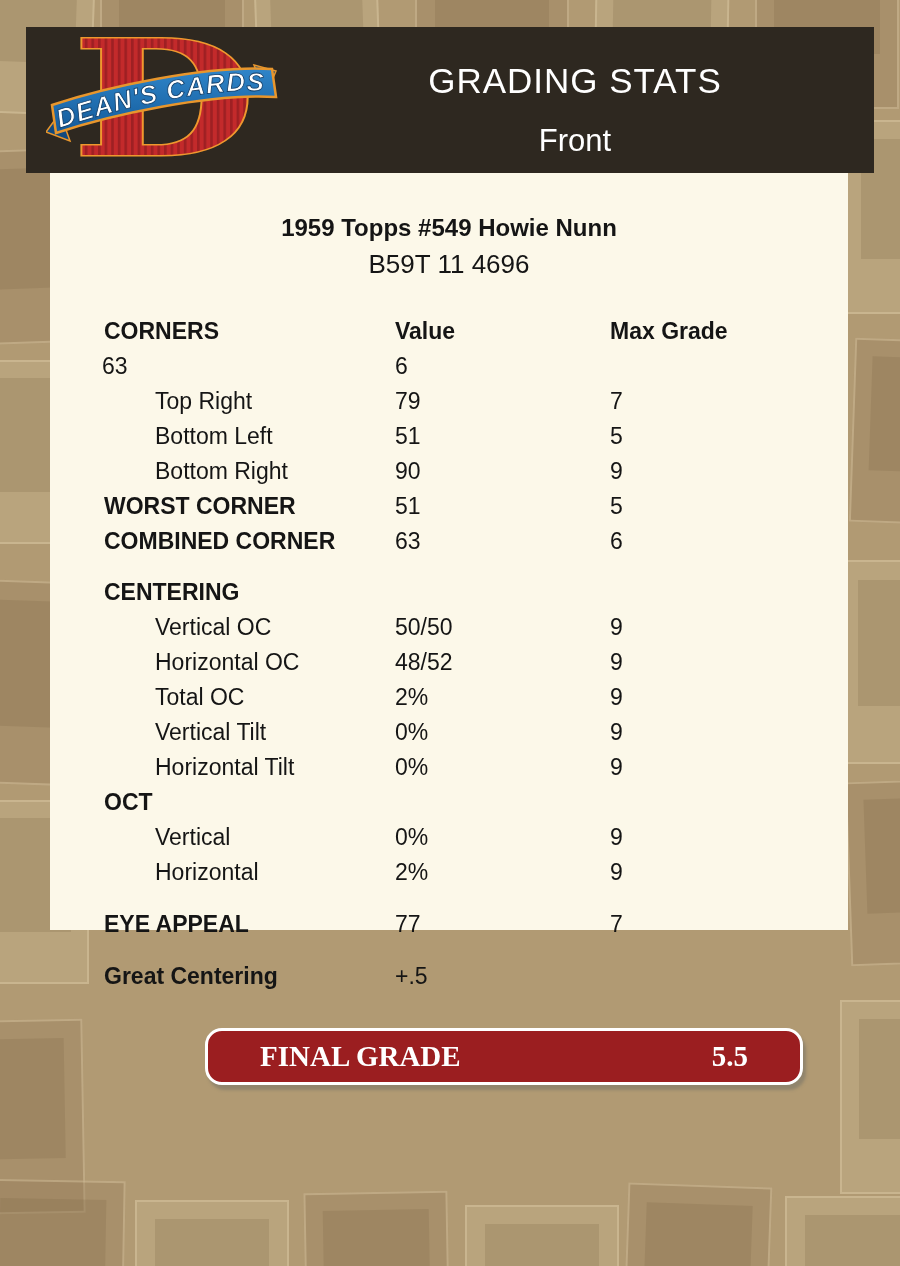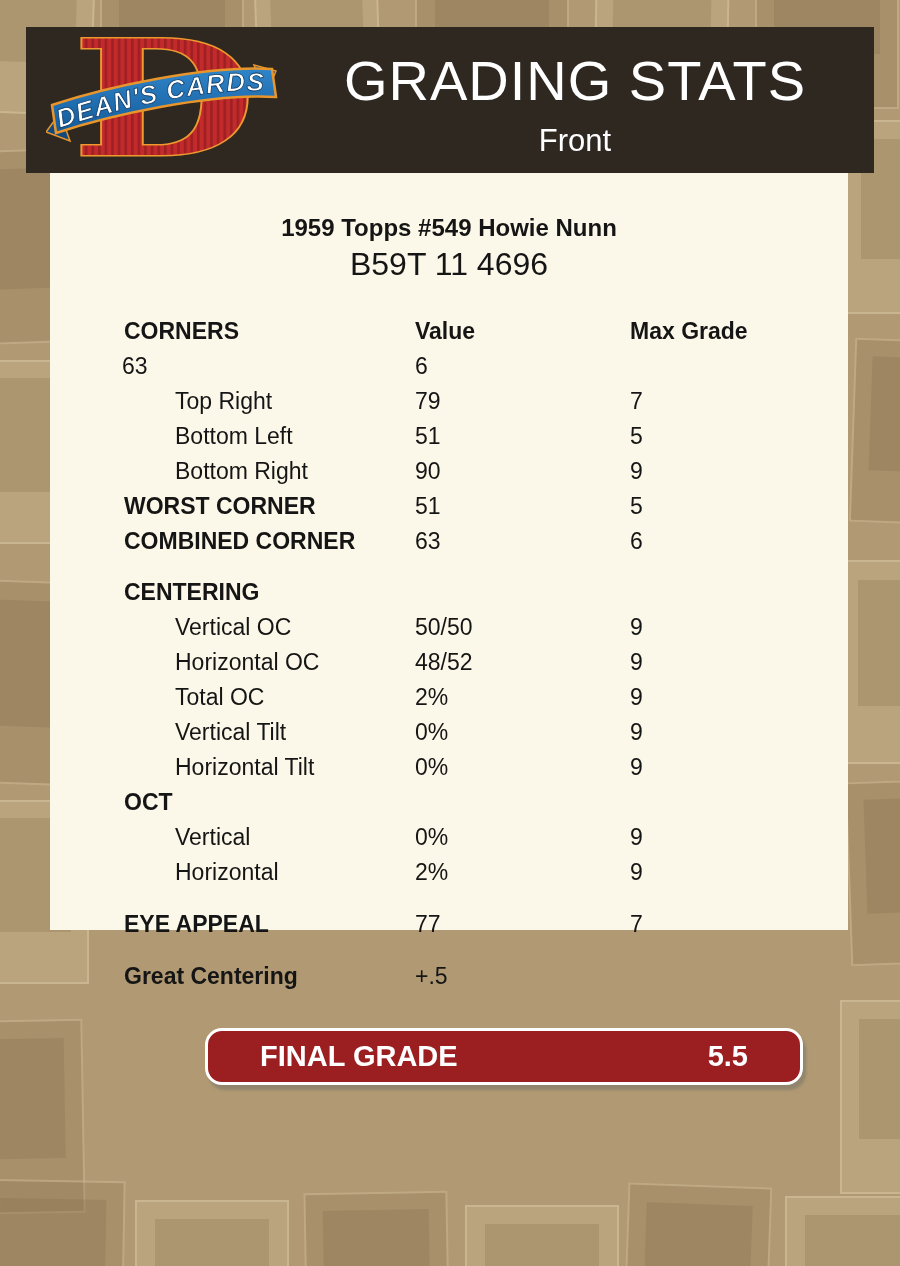--- a/index.html
+++ b/index.html
@@ -12,47 +12,48 @@
   
   .bgc{position:absolute;border:2px solid rgba(224,207,170,.40);background:rgba(201,181,142,.38);}
   .bgc.d{background:rgba(148,124,88,.30);}
   .bgc::after{content:"";position:absolute;left:12%;top:9%;right:12%;bottom:28%;background:rgba(122,101,70,.22);}
   
   .header-bar{
     position:absolute;left:26px;top:27px;width:848px;height:146px;
     background:#2e2820;
   }
   .hdr-text{position:absolute;left:250px;top:0;width:598px;height:146px;text-align:center;color:#ffffff;}
-  .hdr-title{margin-top:32px;font-size:56px;letter-spacing:1px;line-height:44px;}
+  .hdr-title{margin-top:32px;font-size:35px;letter-spacing:1px;line-height:44px;}
   .hdr-sub{font-size:31px;margin-top:21px;line-height:34px;}
   .logo{position:absolute;left:20px;top:8px;}
   
   .panel{
     position:absolute;left:50px;top:173px;width:798px;height:757px;
     background:#fcf8e9;
   }
   .card-title{margin-top:37px;text-align:center;font-size:24px;font-weight:bold;line-height:36px;}
-  .card-serial{text-align:center;font-size:32px;line-height:36px;}
+  .card-serial{text-align:center;font-size:26px;line-height:36px;}
   .tbl{margin-top:32px;}
-  .row{display:grid;grid-template-columns:293px 215px 135px;height:35px;line-height:35px;margin-left:72px;font-size:23px;}
+  .row{display:grid;grid-template-columns:293px 215px 135px;height:35px;line-height:35px;margin-left:52px;font-size:23px;}
   .row .lbl{padding-left:2px;white-space:nowrap;}
   .row.indent .lbl{padding-left:53px;}
   .row .val,.row .max{text-align:left;}
   .b{font-weight:bold;}
   .val.size-shift{transform:translateX(-60px);}
   .sp16{height:16px;}
   .sp17{height:17px;}
   
   .final{
     margin:34px 0 0 155px;width:488px;height:51px;
     background:#9b1e20;border:3px solid #ffffff;border-radius:17px;
     box-shadow:3px 5px 3px rgba(141,130,108,.9);
     display:flex;align-items:center;justify-content:space-between;
     padding:0 52px;color:#ffffff;font-weight:bold;font-size:29px;
     box-sizing:content-box;
+    font-family:Liberation Serif, serif;
   }
 </style>
 </head>
 <body>
 
 <div>
   <div class="bgc" style="left:-40px;top:-70px;width:130px;height:180px;transform:rotate(2deg);"></div>
   <div class="bgc d" style="left:100px;top:-95px;width:140px;height:190px;"></div>
   <div class="bgc" style="left:255px;top:-65px;width:120px;height:170px;transform:rotate(-2deg);"></div>
   <div class="bgc d" style="left:415px;top:-105px;width:150px;height:200px;"></div>

